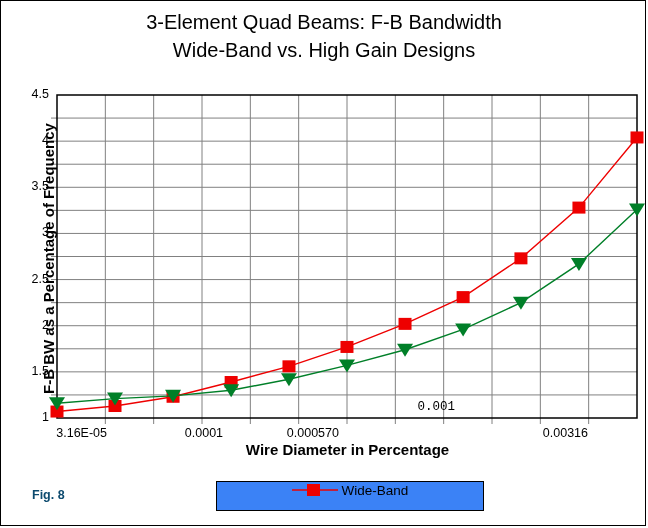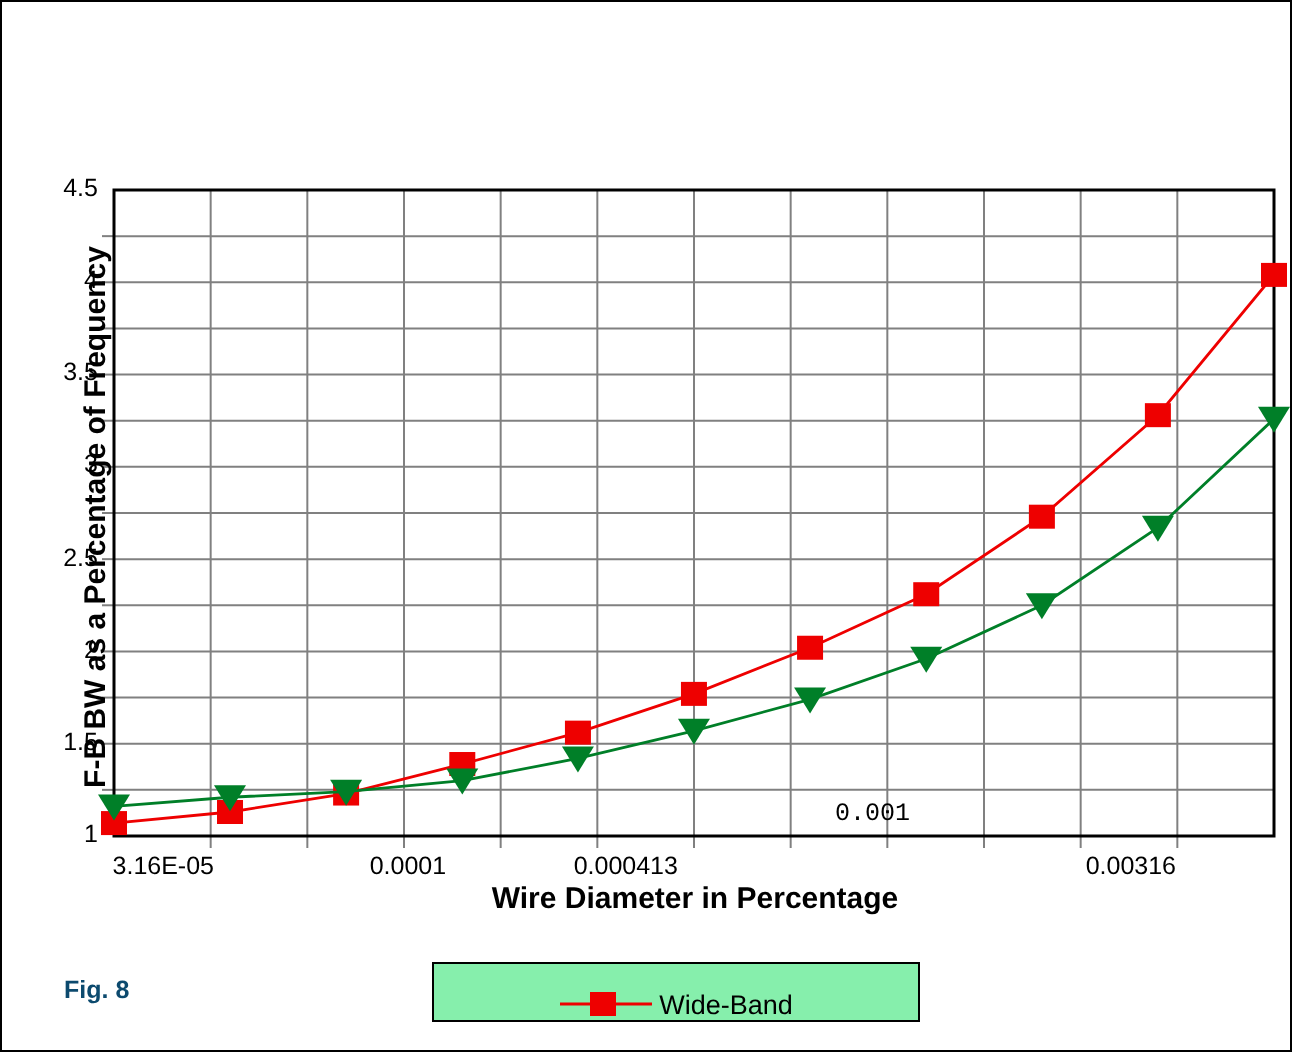--- a/index.html
+++ b/index.html
@@ -68,27 +68,27 @@
     font-size: 12.5px;
     color: #000000;
     white-space: nowrap;
   }
   .xtick-text { text-align: right; }
   .ytick-text { text-align: right; }
   #legend-box {
     position: absolute;
     left: 216px;
     top: 481px;
-    width: 244px;
+    width: 268px;
     height: 30px;
     border: 1px solid #000000;
-    background: #86efac;
+    background: #3b82f6;
     box-sizing: border-box;
     display: flex;
-    align-items: flex-end;
+    align-items: flex-start;
     justify-content: center;
     gap: 10px;
   }
   .legend-entry {
     display: flex;
     align-items: center;
     gap: 4px;
   }
   .legend-label {
     font-size: 13.5px;
@@ -101,21 +101,21 @@
     font-size: 12.5px;
     font-weight: bold;
     color: #0c4a6e;
   }
 </style>
 </head>
 <body>
 
 <div id="figure-frame"></div>
 
-<div id="chart-title"><br></div>
+<div id="chart-title"><span>3-Element Quad Beams: F-B Bandwidth</span><br><span>Wide-Band vs. High Gain Designs</span></div>
 
 <div id="plot-wrap">
   <svg id="plot-svg" width="648" height="528">
     <g id="grid-layer">
         <line x1="105.33333333333334" y1="95" x2="105.33333333333334" y2="418" stroke="#808080" stroke-width="1"></line>
         <line x1="153.66666666666669" y1="95" x2="153.66666666666669" y2="418" stroke="#808080" stroke-width="1"></line>
         <line x1="202" y1="95" x2="202" y2="418" stroke="#808080" stroke-width="1"></line>
         <line x1="250.33333333333334" y1="95" x2="250.33333333333334" y2="418" stroke="#808080" stroke-width="1"></line>
         <line x1="298.66666666666663" y1="95" x2="298.66666666666663" y2="418" stroke="#808080" stroke-width="1"></line>
         <line x1="347" y1="95" x2="347" y2="418" stroke="#808080" stroke-width="1"></line>
@@ -192,21 +192,21 @@
           <polygon points="455.12,323.41 471.12,323.41 463.12,336.41" fill="#007f28"></polygon>
           <polygon points="512.94,296.64 528.94,296.64 520.94,309.64" fill="#007f28"></polygon>
           <polygon points="570.95,257.88 586.95,257.88 578.95,270.88" fill="#007f28"></polygon>
           <polygon points="629.00,203.43 645.00,203.43 637.00,216.43" fill="#007f28"></polygon>
         </g>
       </g>
   </svg>
   <div id="tick-labels">
       <div class="tick-text xtick-text" style="left: 7px; top: 426px; width: 100px;">3.16E-05</div>
       <div class="tick-text xtick-text" style="left: 123.058px; top: 426px; width: 100px;">0.0001</div>
-      <div class="tick-text xtick-text" style="left: 238.971px; top: 426px; width: 100px;">0.000413</div>
+      <div class="tick-text xtick-text" style="left: 238.971px; top: 426px; width: 100px;">0.000570</div>
       <div class="tick-text xtick-text" style="left: 355.029px; top: 400px; width: 100px; font-family: Liberation Mono, monospace;">0.001</div>
       <div class="tick-text xtick-text" style="left: 488px; top: 426px; width: 100px;">0.00316</div>
       <div class="tick-text xtick-text" style="left: 587px; top: 426px; width: 100px;">0.01</div>
       <div class="tick-text ytick-text" style="left: -9px; top: 410px; width: 58px;">1</div>
       <div class="tick-text ytick-text" style="left: -9px; top: 363.857px; width: 58px;">1.5</div>
       <div class="tick-text ytick-text" style="left: -9px; top: 317.714px; width: 58px;">2</div>
       <div class="tick-text ytick-text" style="left: -9px; top: 271.571px; width: 58px;">2.5</div>
       <div class="tick-text ytick-text" style="left: -9px; top: 225.429px; width: 58px;">3</div>
       <div class="tick-text ytick-text" style="left: -9px; top: 179.286px; width: 58px;">3.5</div>
       <div class="tick-text ytick-text" style="left: -9px; top: 133.143px; width: 58px;">4</div>

